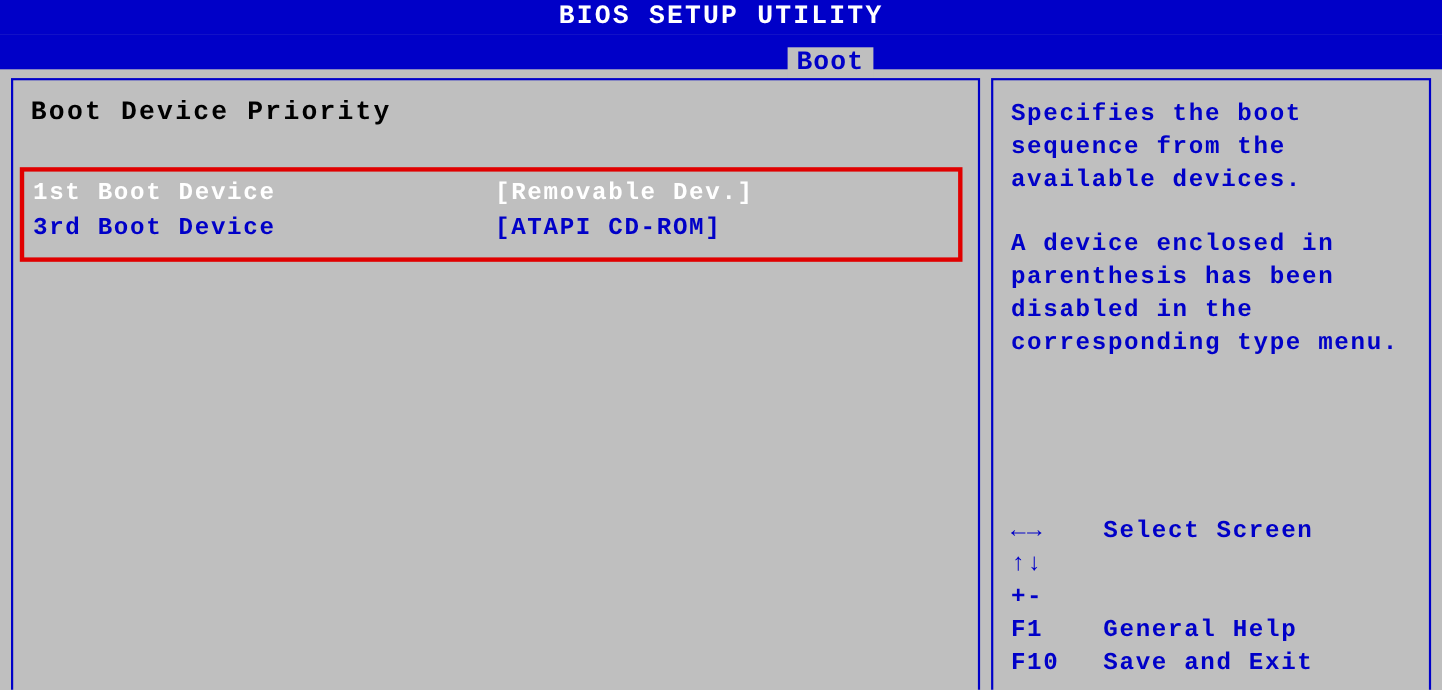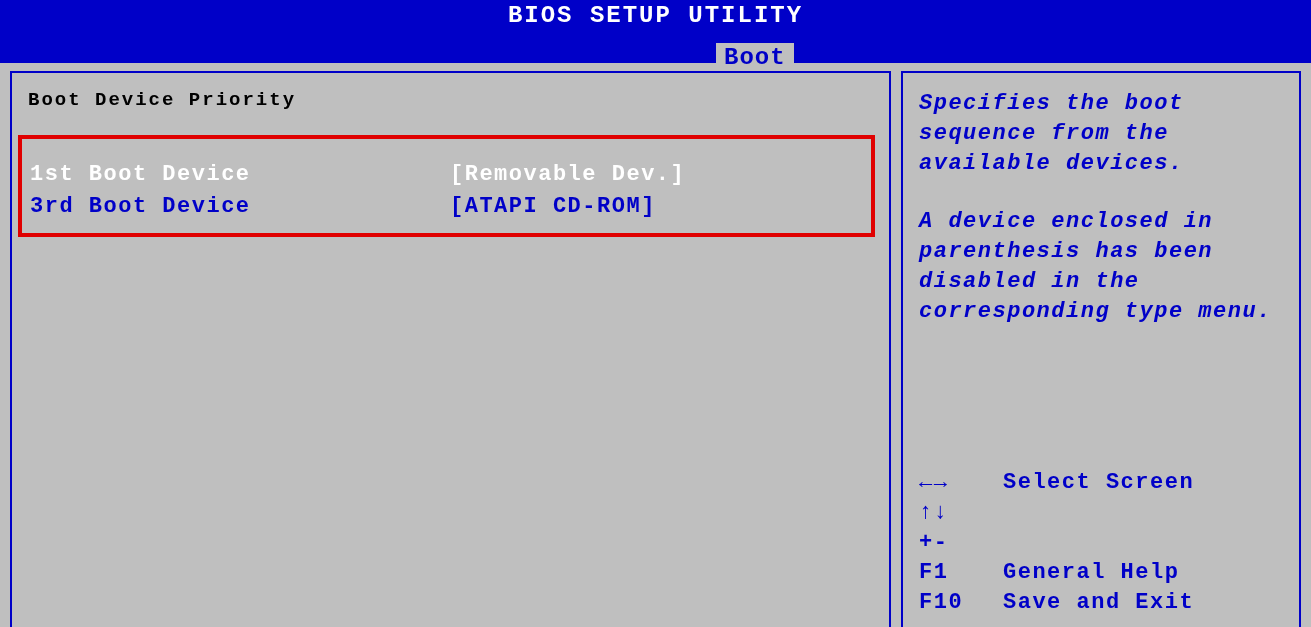--- a/index.html
+++ b/index.html
@@ -59,27 +59,27 @@
       border: 2px solid #0000c8;
       border-left: 2px solid #0000c8;
       background: #bfbfbf;
       padding: 16px 10px 10px 16px;
       color: #0000c8;
       display: flex;
       flex-direction: column;
     }
     .section-title {
       color: #000000;
-      font-size: 19px;
-      margin-bottom: 24px;
+      font-size: 24px;
+      margin-bottom: 36px;
       letter-spacing: 2px;
     }
     .boot-list {
       border: 4px solid #e00000;
-      padding: 20px 8px 10px 8px;
+      padding: 4px 8px 10px 8px;
       margin-left: -10px;
       margin-right: 4px;
     }
     .boot-row {
       display: flex;
       font-size: 22px;
       line-height: 32px;
       letter-spacing: 1.5px;
     }
     .boot-label {
@@ -92,21 +92,20 @@
     .row-selected .boot-value {
       color: #ffffff;
     }
     .row-normal .boot-label,
     .row-normal .boot-value {
       color: #0000c8;
     }
     .help-text {
       line-height: 30px;
       letter-spacing: 1.5px;
-      font-style: italic;
     }
     .help-text p {
       margin-bottom: 28px;
     }
     .key-hints {
       margin-top: auto;
       line-height: 30px;
       letter-spacing: 1.5px;
     }
     .key-row {

